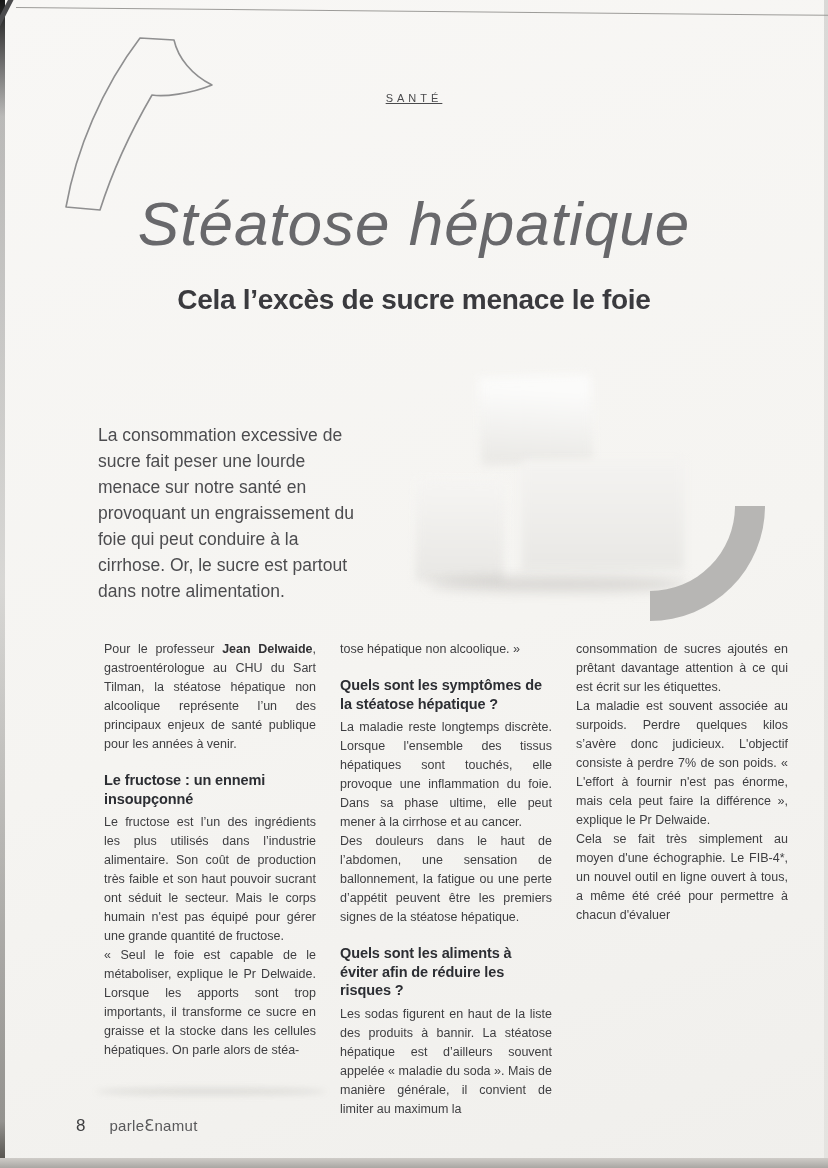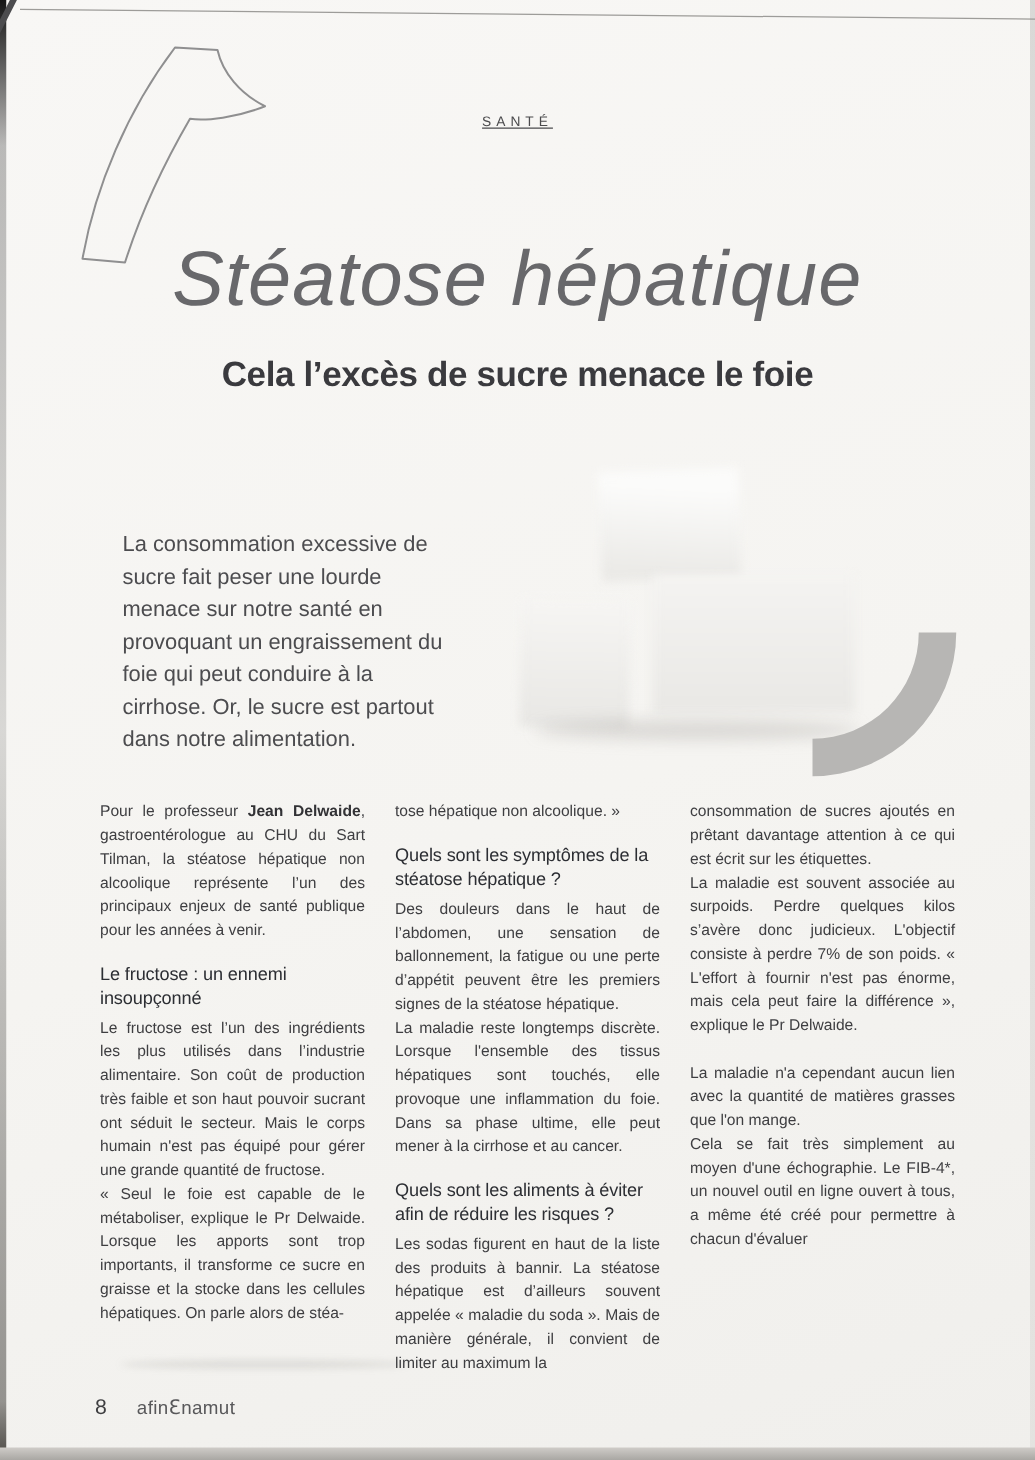--- a/index.html
+++ b/index.html
@@ -42,26 +42,26 @@
   .cube-top{left:70px;top:8px;width:112px;height:88px;
     background:linear-gradient(185deg,#fbfbfa 20%,#ebeae7 90%);transform:rotate(-2deg);}
   .cube-left{left:6px;top:112px;width:88px;height:102px;
     background:linear-gradient(180deg,#f6f5f3,#e8e7e4);transform:rotate(1deg);}
   .cube-right{left:112px;top:92px;width:162px;height:110px;
     background:linear-gradient(180deg,#f4f3f1,#e9e8e5);}
   .cube-shadow{position:absolute;left:18px;top:208px;width:260px;height:16px;border-radius:50%;
     background:rgba(150,148,144,.28);filter:blur(6px);}
   .ring{position:absolute;left:648px;top:500px;}
   
-  .columns{position:absolute;left:80px;top:640px;width:684px;display:flex;gap:24px;}
+  .columns{position:absolute;left:104px;top:640px;width:684px;display:flex;gap:24px;}
   .col{flex:1;min-width:0;}
   .para{margin:0;font-size:12.5px;line-height:19px;color:#3e3e41;text-align:justify;}
   .para.gap{margin-top:19px;}
   .para strong{font-weight:bold;color:#323235;}
-  .h{margin:17px 0 5px;font-size:14.5px;line-height:18.5px;font-weight:normal;
+  .h{margin:17px 0 5px;font-size:14.5px;line-height:18.5px;font-weight:bold;
     color:#2c2e33;letter-spacing:-0.1px;}
   
   .footer{position:absolute;left:76px;top:1116px;display:flex;align-items:baseline;gap:24px;}
   .pagenum{font-size:17px;color:#3e3e40;}
   .brand{font-size:15px;color:#58585a;letter-spacing:.3px;}
   .brand .eps{font-size:16px;font-family:"DejaVu Sans",sans-serif;}
 </style>
 </head>
 <body>
 
@@ -101,33 +101,32 @@
     <div class="col">
       <p class="para"><span>Pour le professeur </span><strong>Jean Delwaide</strong><span>, gastroentérologue au CHU du Sart Tilman, la stéatose hépatique non alcoolique représente l’un des principaux enjeux de santé publique pour les années à venir.</span></p>
       <h3 class="h">Le fructose : un ennemi insoupçonné</h3>
       <p class="para">Le fructose est l’un des ingrédients les plus utilisés dans l’industrie alimentaire. Son coût de production très faible et son haut pouvoir sucrant ont séduit le secteur. Mais le corps humain n'est pas équipé pour gérer une grande quantité de fructose.</p>
       <p class="para">« Seul le foie est capable de le métaboliser, explique le Pr Delwaide. Lorsque les apports sont trop importants, il transforme ce sucre en graisse et la stocke dans les cellules hépatiques. On parle alors de stéa-</p>
     </div>
 
     <div class="col">
       <p class="para">tose hépatique non alcoolique. »</p>
       <h3 class="h">Quels sont les symptômes de la stéatose hépatique ?</h3>
+      <p class="para">La maladie reste longtemps discrète. Lorsque l'ensemble des tissus hépatiques sont touchés, elle provoque une inflammation du foie. Dans sa phase ultime, elle peut mener à la cirrhose et au cancer.</p>
       <p class="para">Des douleurs dans le haut de l’abdomen, une sensation de ballonnement, la fatigue ou une perte d’appétit peuvent être les premiers signes de la stéatose hépatique.</p>
-      <p class="para">La maladie reste longtemps discrète. Lorsque l'ensemble des tissus hépatiques sont touchés, elle provoque une inflammation du foie. Dans sa phase ultime, elle peut mener à la cirrhose et au cancer.</p>
       <h3 class="h">Quels sont les aliments à éviter afin de réduire les risques ?</h3>
       <p class="para">Les sodas figurent en haut de la liste des produits à bannir. La stéatose hépatique est d’ailleurs souvent appelée « maladie du soda ». Mais de manière générale, il convient de limiter au maximum la</p>
     </div>
 
     <div class="col">
       <p class="para">consommation de sucres ajoutés en prêtant davantage attention à ce qui est écrit sur les étiquettes.</p>
       <p class="para">La maladie est souvent associée au surpoids. Perdre quelques kilos s’avère donc judicieux. L'objectif consiste à perdre 7% de son poids. « L'effort à fournir n'est pas énorme, mais cela peut faire la différence », explique le Pr Delwaide.</p>
-      <p class="para gap">La maladie n'a cependant aucun lien avec la quantité de matières grasses que l'on mange.</p>
       <p class="para">Cela se fait très simplement au moyen d'une échographie. Le FIB-4*, un nouvel outil en ligne ouvert à tous, a même été créé pour permettre à chacun d'évaluer</p>
     </div>
 
   </div>
 
   <div class="footer">
     <span class="pagenum">8</span>
-    <span class="brand"><span>afin</span><span class="eps">Ɛ</span><span>namut</span></span>
+    <span class="brand"><span>parle</span><span class="eps">Ɛ</span><span>namut</span></span>
   </div>
 
 </div>
 
 </body></html>

